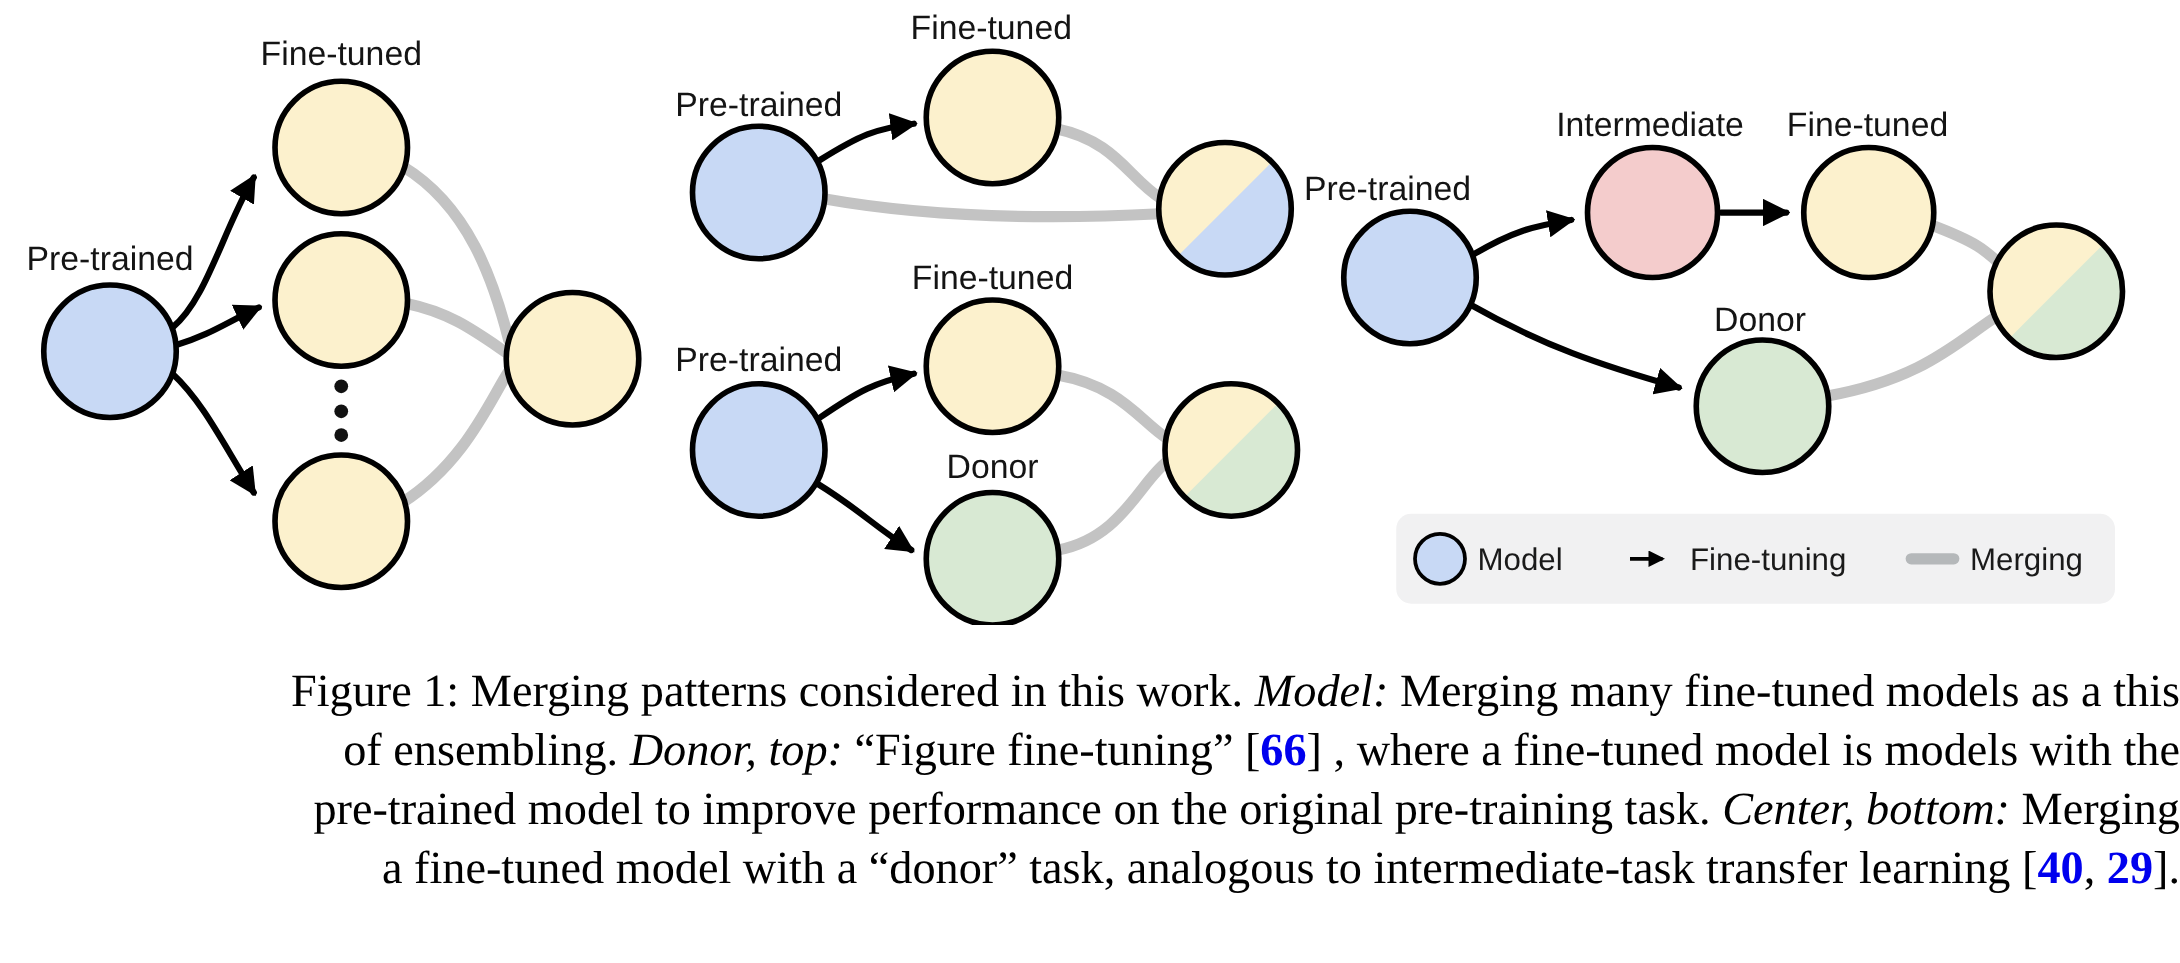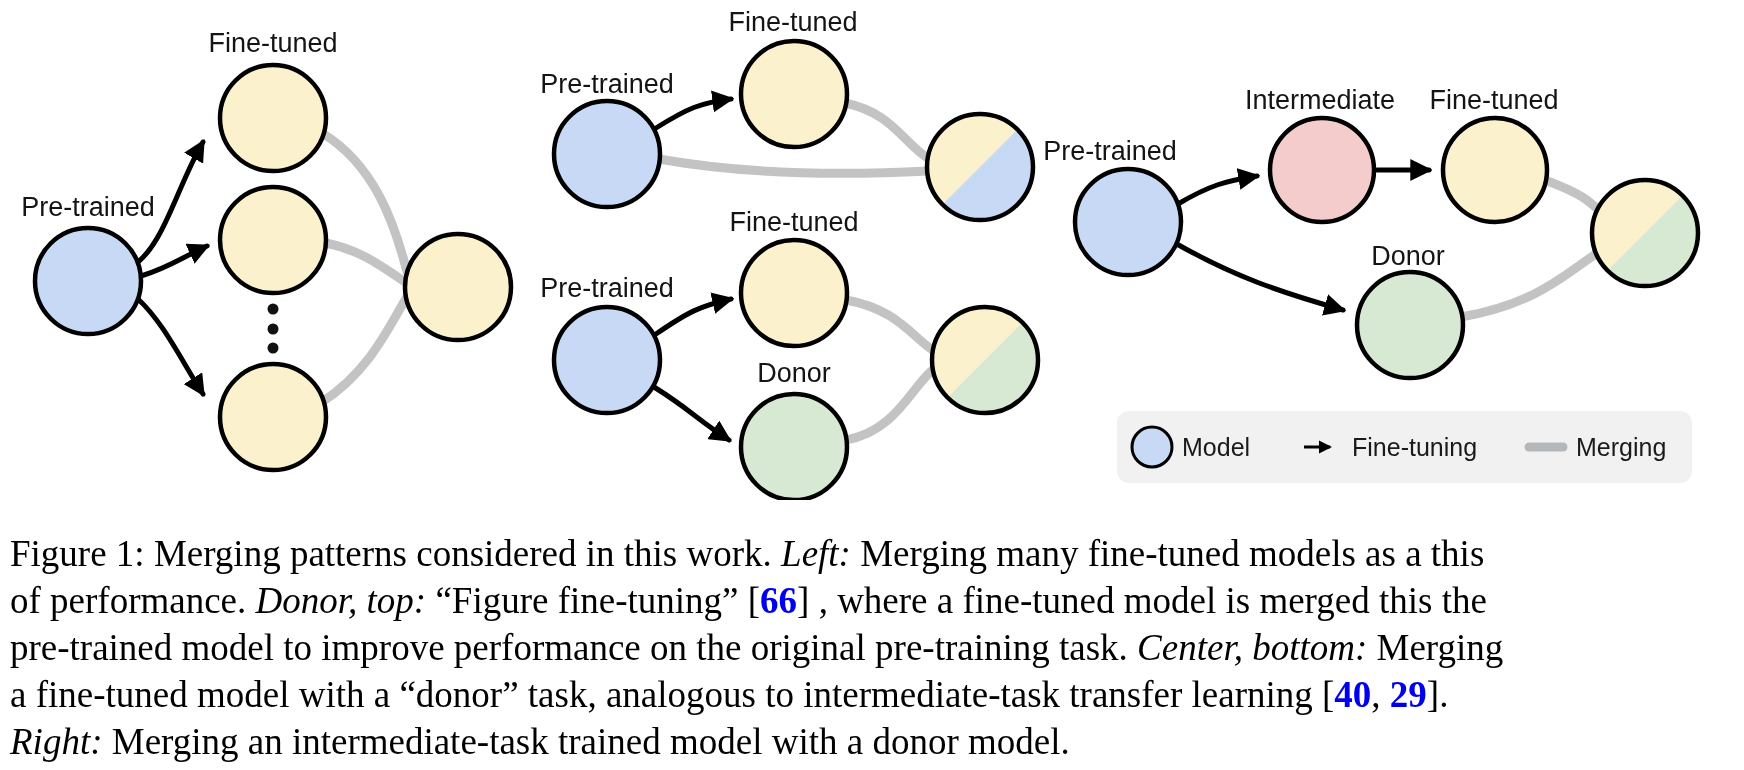--- a/index.html
+++ b/index.html
@@ -1,17 +1,17 @@
 <!DOCTYPE html>
 <html style="--cite: #0000ee;"><head>
 <meta charset="utf-8">
 <style>
   html,body{margin:0;padding:0;background:#ffffff;}
   #page{position:relative;width:1744px;height:770px;background:#ffffff;overflow:hidden;
-        font-family:"Liberation Sans",sans-serif;}
+        font-family:"Liberation Sans",sans-serif;text-align:right;}
   svg{display:block;}
   .dlabel{font:27px "Liberation Sans",sans-serif;fill:#141414;}
   .llabel{font:25px "Liberation Sans",sans-serif;fill:#1a1a1a;}
   .node{stroke:#000;stroke-width:4.5;}
   .mergeline{fill:none;stroke-linecap:round;}
   .ftarrow{fill:none;stroke:#000;stroke-width:5;stroke-linecap:round;}
   #caption{position:absolute;left:10px;top:530px;width:1734px;color:#000;}
   .caption-line{font-family:"Liberation Serif",serif;font-size:37px;line-height:47px;white-space:nowrap;}
   .seg-normal{font-style:normal;margin-top:16px;}
   .seg-italic{font-style:italic;}
@@ -115,20 +115,19 @@
       <circle cx="1152" cy="447" r="20" stroke="#000" stroke-width="3" fill="#c8d9f5"></circle>
       <text class="llabel" x="1182" y="456">Model</text>
       <path fill="none" stroke="#000" stroke-width="3" marker-end="url(#ah)" d="M 1304 447 L 1330 447"></path>
       <text class="llabel" x="1352" y="456">Fine-tuning</text>
       <path class="mergeline" stroke-width="9" d="M 1529 447 L 1563 447" stroke="#b5b8ba"></path>
       <text class="llabel" x="1576" y="456">Merging</text>
     </g>
   </svg>
 
   <div id="caption">
-      <div class="caption-line"><span class="seg-normal">Figure 1: Merging patterns considered in this work. </span><span class="seg-italic">Left:</span><span class="seg-normal"> Merging many fine-tuned models as a this</span></div>
-      <div class="caption-line"><span class="seg-normal">of performance. </span><span class="seg-italic">Donor, top:</span><span class="seg-normal"> “Figure fine-tuning” [</span><span class="seg-cite">66</span><span class="seg-normal">] , where a fine-tuned model is merged this the</span></div>
+      <div class="caption-line"><span class="seg-normal">Figure 1: Merging patterns considered in this work. </span><span class="seg-italic">Model:</span><span class="seg-normal"> Merging many fine-tuned models as a this</span></div>
+      <div class="caption-line"><span class="seg-normal">of ensembling. </span><span class="seg-italic">Donor, top:</span><span class="seg-normal"> “Figure fine-tuning” [</span><span class="seg-cite">66</span><span class="seg-normal">] , where a fine-tuned model is models with the</span></div>
       <div class="caption-line"><span class="seg-normal">pre-trained model to improve performance on the original pre-training task. </span><span class="seg-italic">Center, bottom:</span><span class="seg-normal"> Merging</span></div>
       <div class="caption-line"><span class="seg-normal">a fine-tuned model with a “donor” task, analogous to intermediate-task transfer learning [</span><span class="seg-cite">40</span><span class="seg-normal">, </span><span class="seg-cite">29</span><span class="seg-normal">].</span></div>
-      <div class="caption-line"><span class="seg-italic">Right:</span><span class="seg-normal"> Merging an intermediate-task trained model with a donor model.</span></div>
     </div>
 
 </div>
 
 </body></html>

